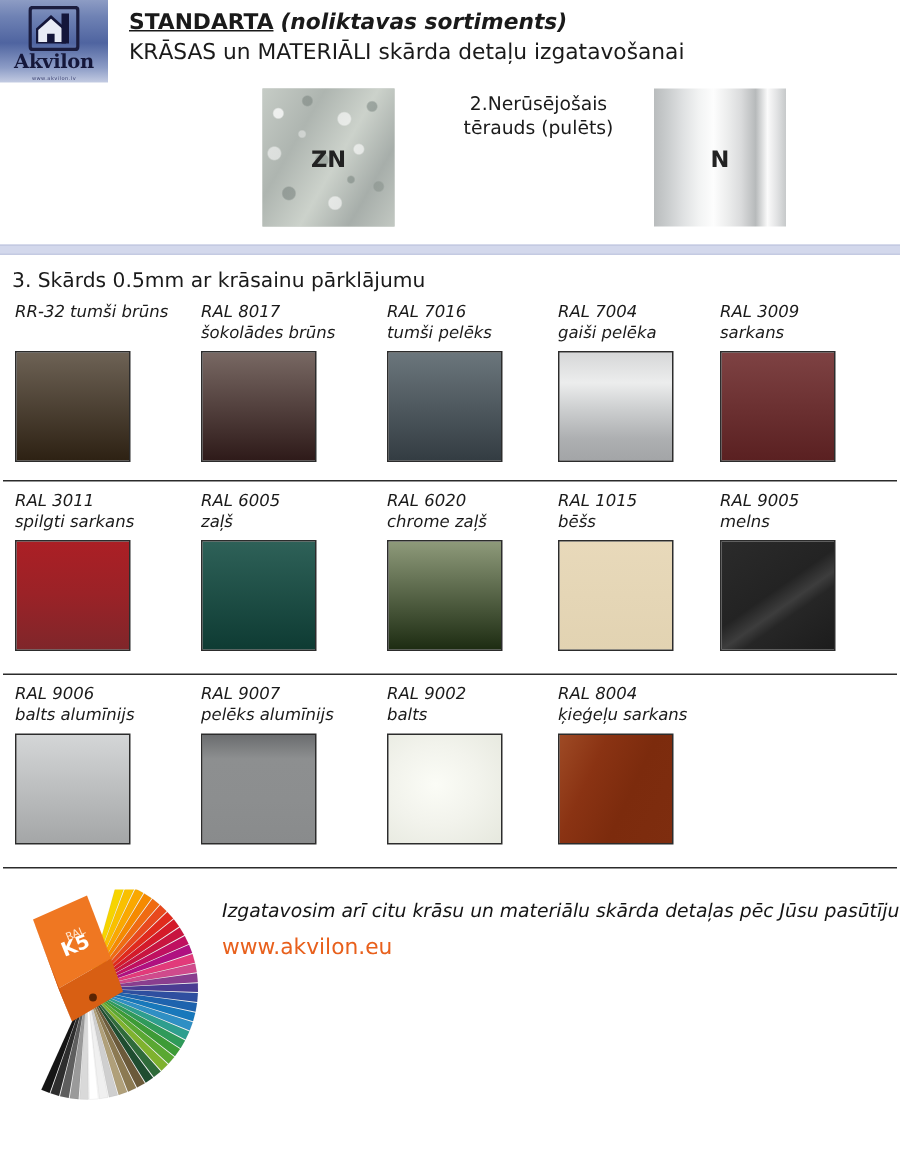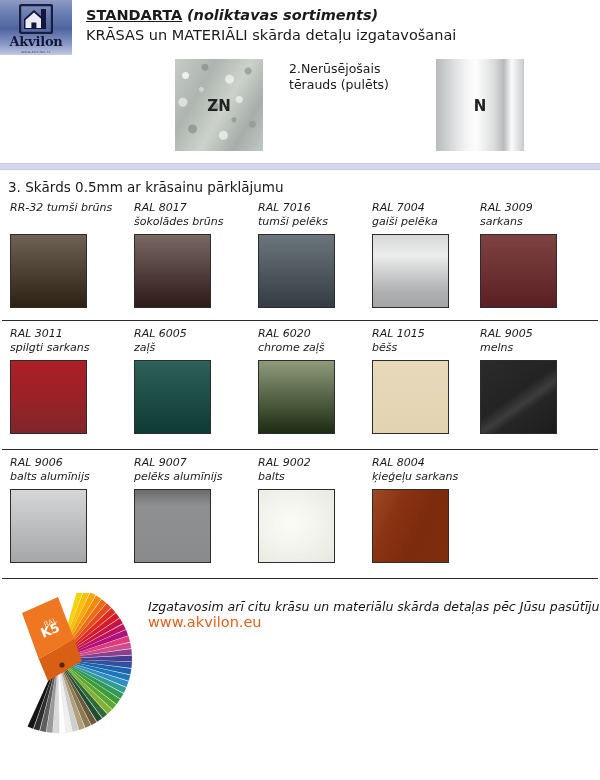--- a/index.html
+++ b/index.html
@@ -84,21 +84,21 @@
     position: relative;
   }
   .mat-label {
     position: absolute;
     font-size: 12.5px;
     line-height: 16px;
     color: #1a1a1a;
     white-space: nowrap;
   }
   .mat-label.l1 { left: 8px;  top: 12px; }
-  .mat-label.l2 { left: 289px; top: 6px; text-align: left; width: 140px; white-space: normal; }
+  .mat-label.l2 { left: 289px; top: 6px; text-align: center; width: 140px; white-space: normal; }
   .swatch-mat {
     position: absolute;
     width: 88px; height: 92px;
     top: 4px;
   }
   .swatch-zn {
     left: 175px;
     background-color: #b9bfb9;
     background-image:
       radial-gradient(circle at 12% 18%, rgba(255,255,255,.75) 0 3px, transparent 4px),
@@ -208,20 +208,21 @@
   }
   .f-line2 {
     font-style: italic;
     font-size: 9.3px;
     line-height: 12px;
     color: #161616;
     margin-top: 7px;
     max-width: 400px;
   }
   .f-url {
+    margin-top: 10px;
     font-size: 14.5px;
     color: #e8601c;
   }
 </style>
 </head>
 <body>
 
 <div class="header">
 
   <div class="logo-box">

